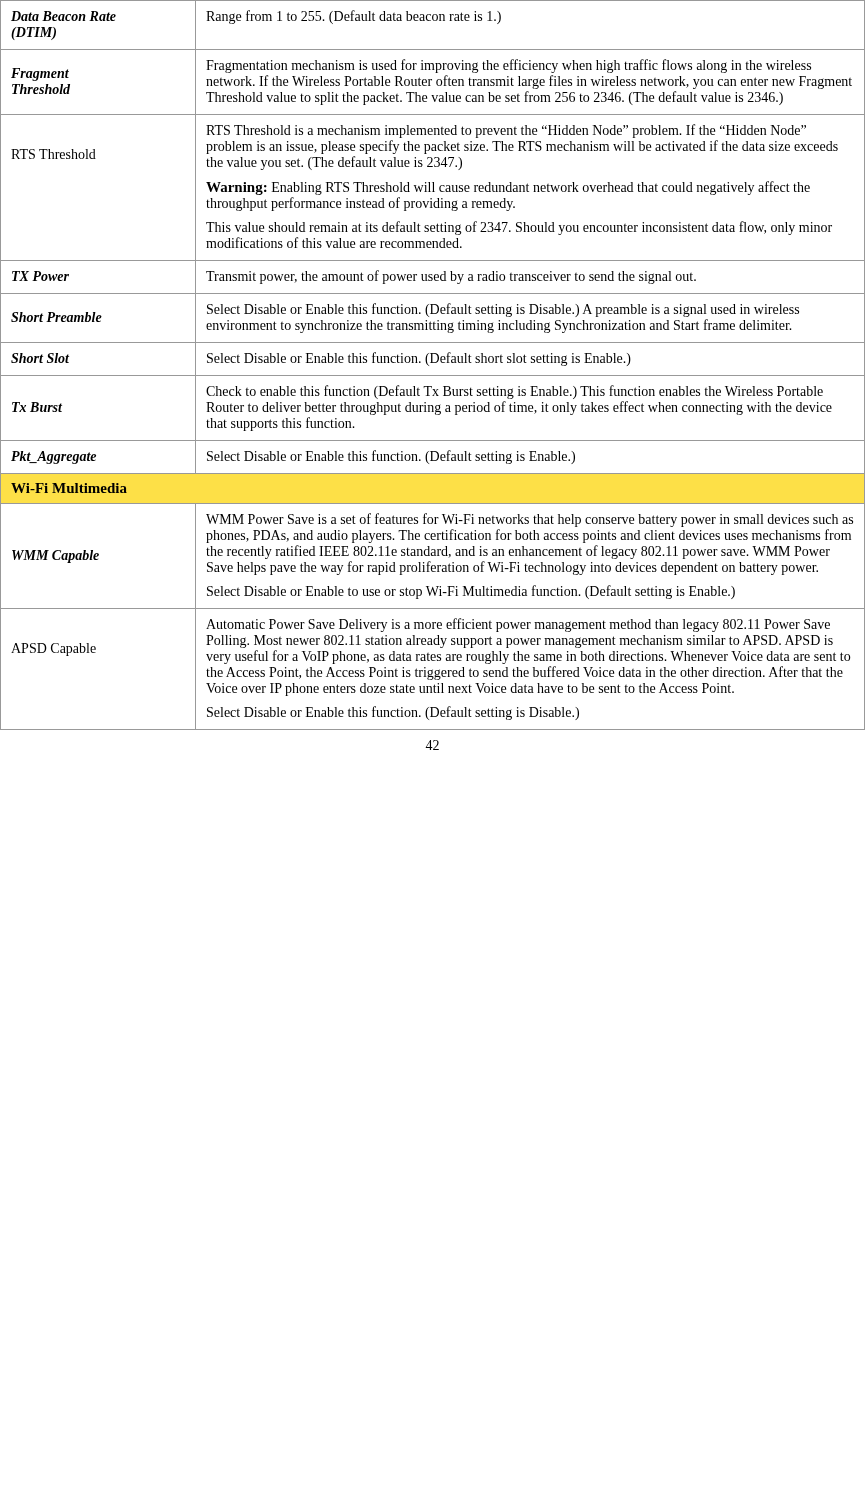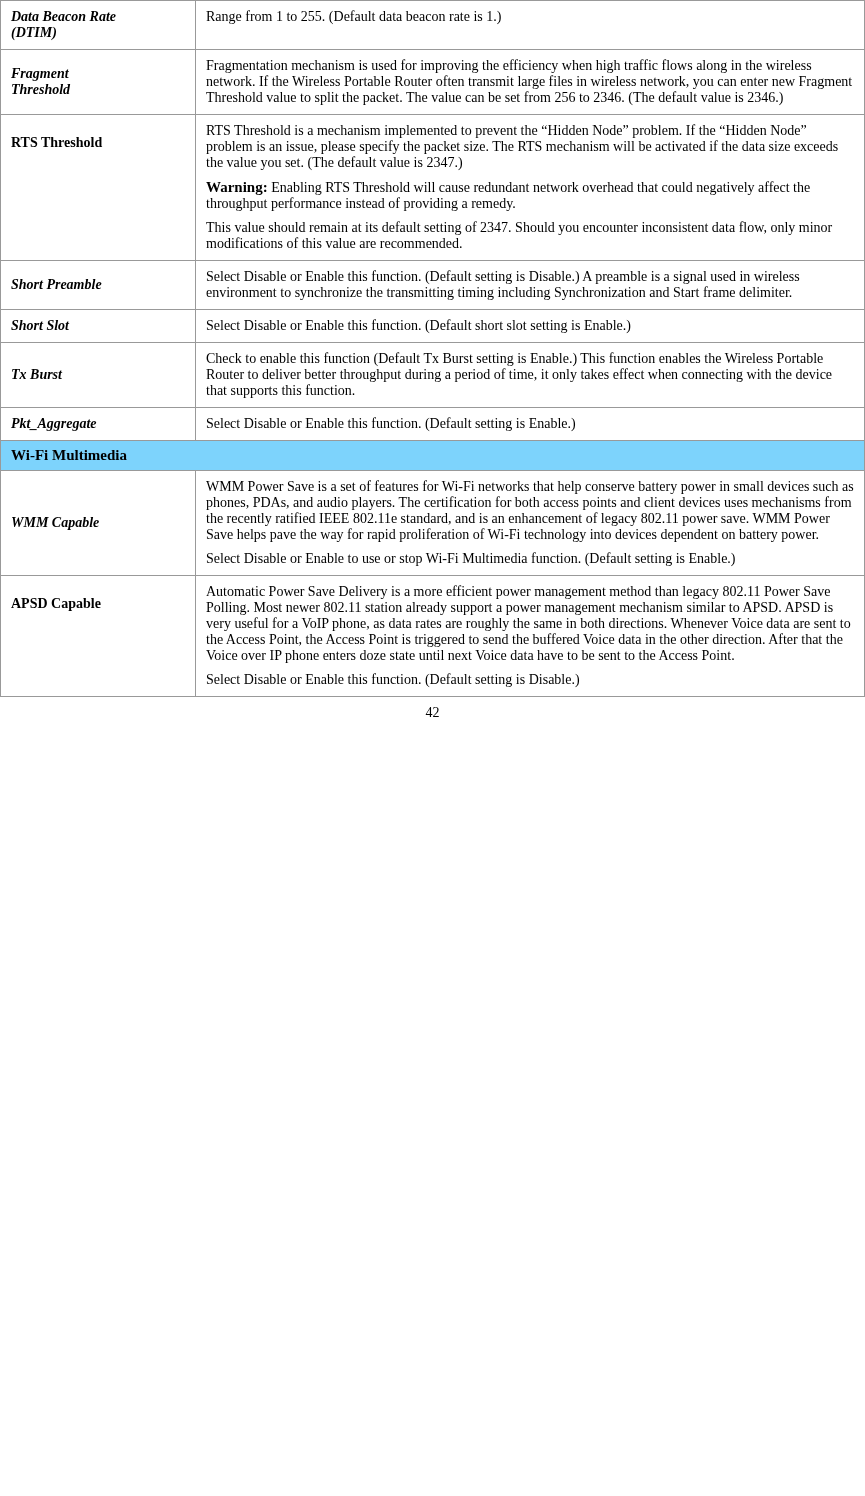--- a/index.html
+++ b/index.html
@@ -24,30 +24,30 @@
       padding: 8px 10px;
     }
     .label-cell {
       width: 195px;
       font-weight: bold;
       vertical-align: middle;
       font-style: italic;
     }
     .label-cell-top {
       width: 195px;
-      font-weight: bold;
+      font-weight: normal;
       vertical-align: top;
-      padding-top: 20px;
+      padding-top: 32px;
     }
     .desc-cell {
       vertical-align: top;
       margin-top: 14px;
     }
     .section-header td {
-      background: #7dd3fc;
+      background: #fde047;
       font-weight: bold;
       font-size: 15px;
       padding: 6px 10px;
       border: 1px solid #999;
     }
     .warning-bold {
       font-weight: bold;
       font-size: 15px;
     }
     p { margin-bottom: 8px; }
@@ -89,20 +89,28 @@
       </td>
       <td class="desc-cell">
         <p>RTS Threshold is a mechanism implemented to prevent the “Hidden Node” problem. If the “Hidden Node” problem is an issue, please specify the packet size. The RTS mechanism will be activated if the data size exceeds the value you set. (The default value is 2347.)</p>
         <p>
           <span class="warning-bold">Warning:</span><span> Enabling RTS Threshold will cause redundant network overhead that could negatively affect the throughput performance instead of providing a remedy.</span>
         </p>
         <p>This value should remain at its default setting of 2347. Should you encounter inconsistent data flow, only minor modifications of this value are recommended.</p>
       </td>
     </tr>
 
+    <tr>
+      <td class="label-cell">
+        TX Power
+      </td>
+      <td class="desc-cell">
+        <p>Transmit power, the amount of power used by a radio transceiver to send the signal out.</p>
+      </td>
+    </tr>
 
     <tr>
       <td class="label-cell">
         Short Preamble
       </td>
       <td class="desc-cell">
         <p>Select Disable or Enable this function. (Default setting is Disable.) A preamble is a signal used in wireless environment to synchronize the transmitting timing including Synchronization and Start frame delimiter.</p>
       </td>
     </tr>
 

